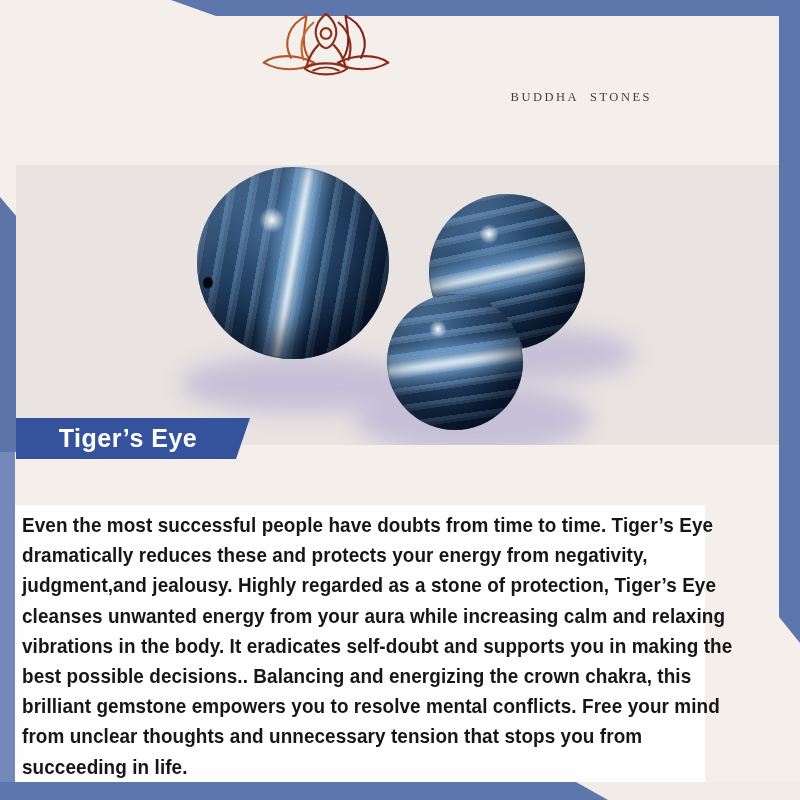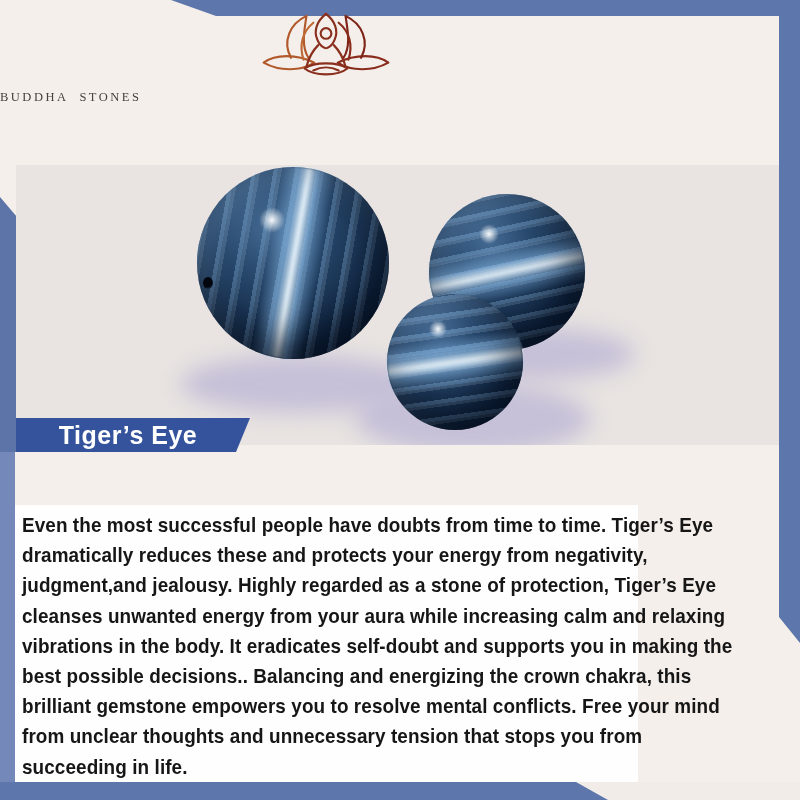--- a/index.html
+++ b/index.html
@@ -12,21 +12,21 @@
   .right-stripe{position:absolute;left:779px;top:0;width:21px;height:643px;background:#5d76ab;
     clip-path:polygon(0 0,100% 0,100% 100%,0 calc(100% - 26px));}
   .left-stripe-upper{position:absolute;left:0;top:197px;width:17px;height:255px;background:#5c74a8;
     clip-path:polygon(0 0,100% 20px,100% 100%,0 100%);}
   .left-stripe-lower{position:absolute;left:0;top:452px;width:15px;height:331px;background:#7588ba;}
   .bottom-band{position:absolute;left:0;top:782px;width:800px;height:18px;background:#f1ece8;}
   .bottom-bar{position:absolute;inset:0;background:#5d76ab;
     clip-path:polygon(0 0,576px 0,608px 100%,0 100%);}
 
   
-  .logo{position:absolute;left:0;top:12px;width:652px;text-align:left;}
+  .logo{position:absolute;left:0;top:12px;width:652px;text-align:right;}
   .logo svg{display:block;margin:0 auto;}
   .brand-name{font-family:"Liberation Serif",serif;font-size:12.5px;letter-spacing:2.5px;
     word-spacing:6px;color:#44403c;margin-top:2px;}
 
   
   .title-box{position:absolute;left:159px;top:104px;width:482px;height:54px;background:#fdfcfa;
     display:flex;align-items:center;justify-content:center;}
   .title-text{color:#2b4f9d;font-weight:bold;font-size:35px;letter-spacing:-0.5px;
     transform:scaleX(.88);white-space:nowrap;}
 
@@ -50,32 +50,32 @@
   .s-med .band{background:linear-gradient(168deg,transparent 36%,rgba(140,190,235,.5) 45%,rgba(238,249,255,.9) 50%,rgba(140,190,235,.45) 55%,transparent 64%);filter:blur(1px);}
   .s-med .spec{left:50px;top:30px;width:20px;height:20px;}
   .s-sml{left:371px;top:129px;width:136px;height:136px;z-index:3;}
   .s-sml .streaks{background:repeating-linear-gradient(172deg,rgba(150,195,235,0) 0 10px,rgba(150,195,235,.34) 10px 14px,rgba(205,232,255,.16) 14px 17px);}
   .s-sml .band{background:linear-gradient(172deg,transparent 34%,rgba(140,190,235,.55) 44%,rgba(238,249,255,.92) 50%,rgba(140,190,235,.5) 56%,transparent 66%);filter:blur(1px);}
   .s-sml .spec{left:42px;top:26px;width:18px;height:18px;}
   .drill-hole{position:absolute;left:6px;top:110px;width:10px;height:12px;border-radius:50%;
     background:radial-gradient(circle at 40% 40%,#02060e 55%,#2a4566 90%);}
 
   
-  .banner{position:absolute;left:16px;top:418px;width:234px;height:34px;background:#35539c;
+  .banner{position:absolute;left:16px;top:418px;width:234px;height:41px;background:#35539c;
     clip-path:polygon(0 0,100% 0,calc(100% - 14px) 100%,0 100%);
     display:flex;align-items:center;justify-content:center;}
   .banner-text{color:#ffffff;font-weight:bold;font-size:25px;letter-spacing:.5px;padding-right:10px;}
 
   
   .stars-row{position:absolute;left:0;top:460px;width:800px;text-align:center;}
   .stars-line{display:inline-block;color:#2b4f9d;font-weight:bold;font-size:27px;
     white-space:pre;transform:scaleX(.97);}
 
   
-  .text-panel{position:absolute;left:15px;top:505px;width:623px;height:278px;background:#fefefe;}
+  .text-panel{position:absolute;left:15px;top:505px;width:690px;height:278px;background:#fefefe;}
   .desc{position:absolute;left:7px;top:5px;}
   .desc-line{display:block;white-space:nowrap;font-weight:bold;color:#161616;
     font-size:21px;line-height:30.2px;transform:scaleX(.9);transform-origin:left center;
     letter-spacing:0.1px;}
 </style>
 </head>
 <body>
 
 <div id="frame">
 

